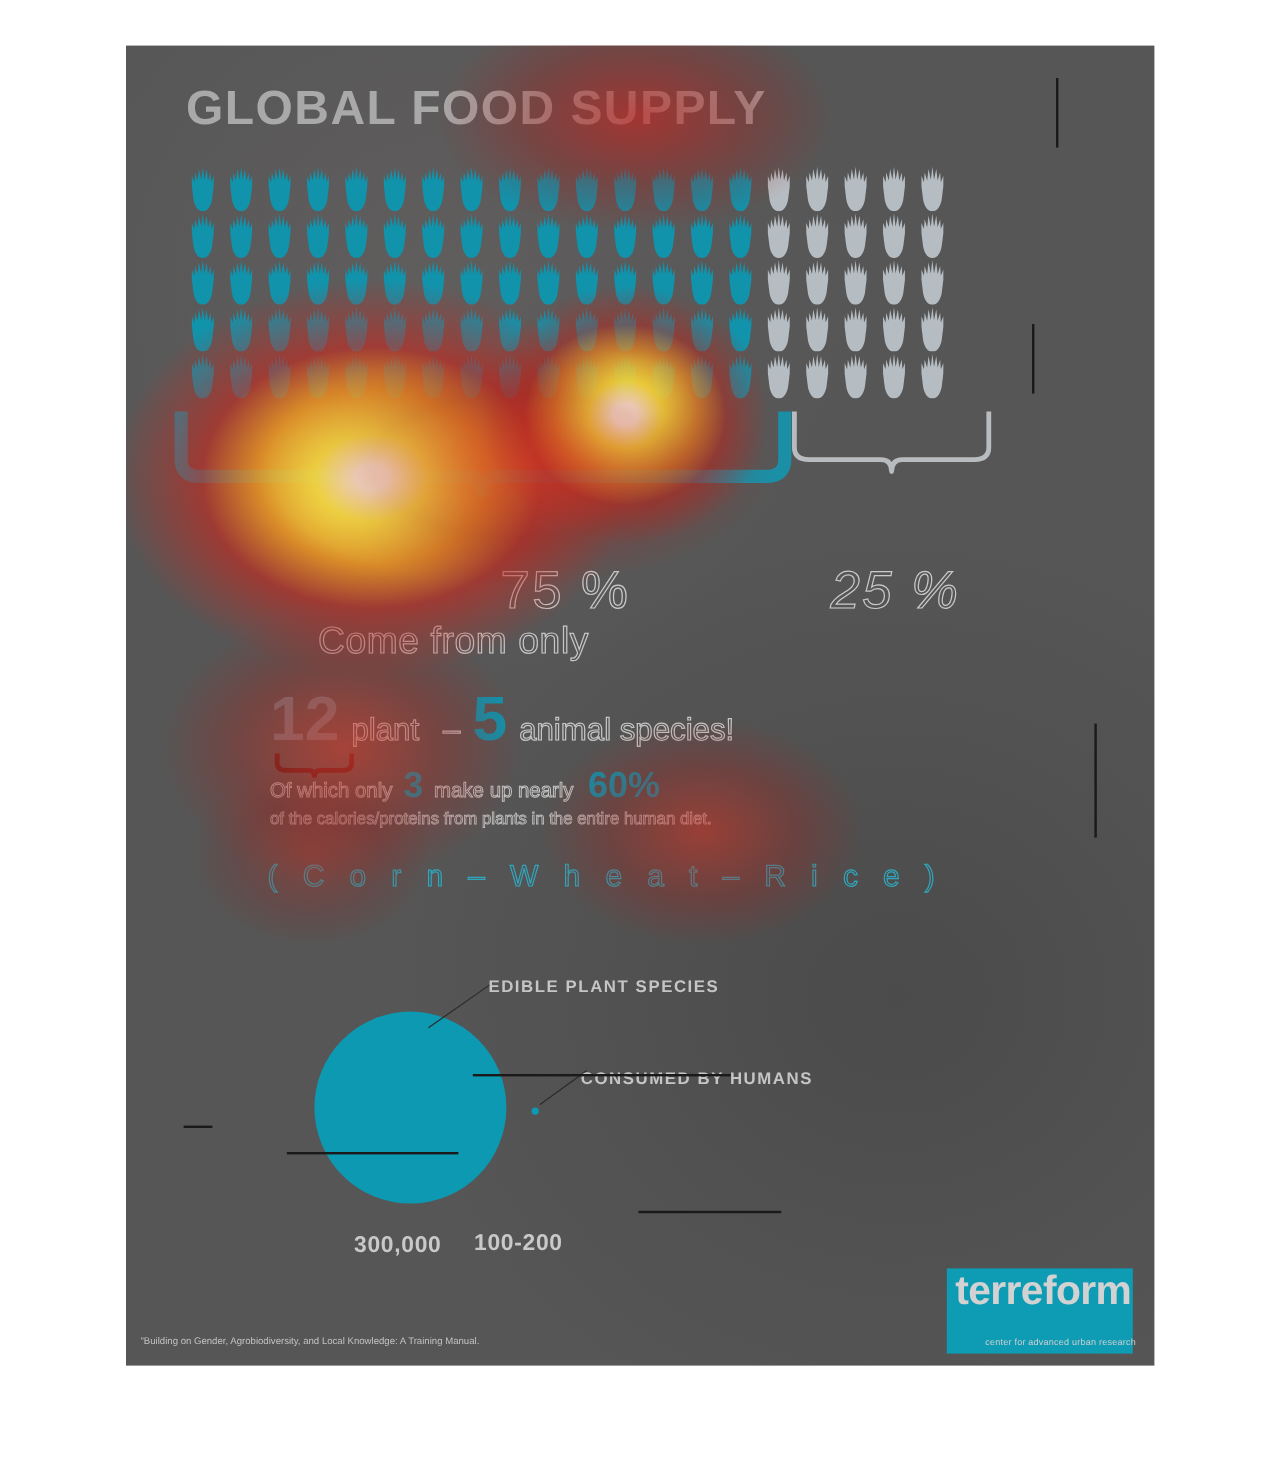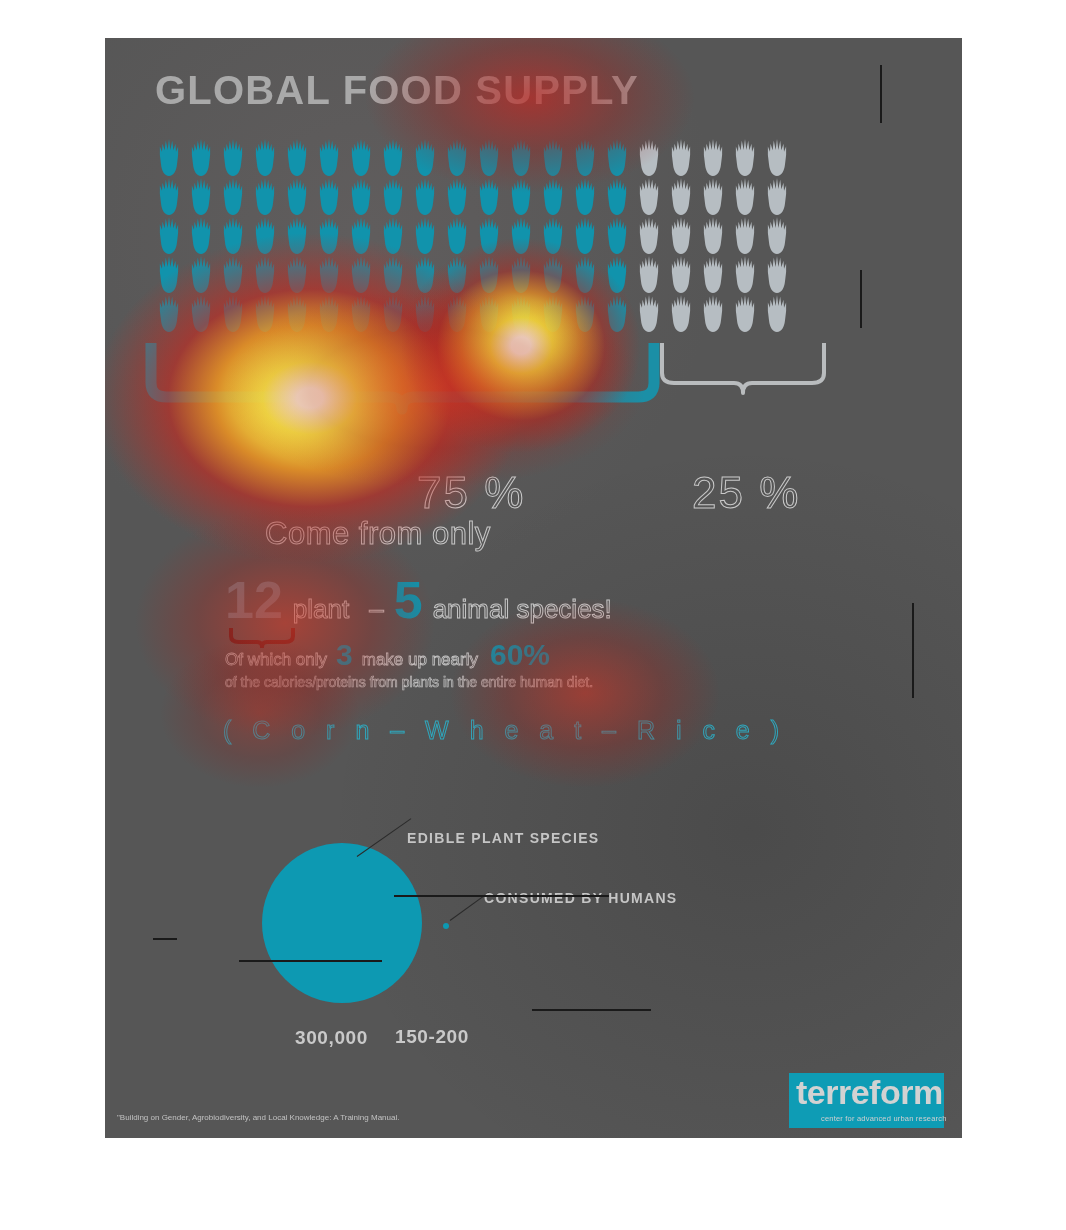--- a/index.html
+++ b/index.html
@@ -73,21 +73,21 @@
     position:absolute;
     font-size:44px;
     font-weight:300;
     color:rgba(0,0,0,0);
     -webkit-text-stroke:1px #c9c9c9;
     letter-spacing:2px;
     font-family:"Liberation Sans", sans-serif;
     white-space:nowrap;
   }
   #pct-left{ left:312px; top:430px; }
-  #pct-right{ left:587px; top:430px; }
+  #pct-right{ left:587px; top:430px;font-style:italic; }
 
   
   #come-from-only{
     position:absolute;
     left:160px; top:478px;
     font-size:31px;
     font-weight:300;
     color:rgba(0,0,0,0);
     -webkit-text-stroke:1px #c6c6c6;
     letter-spacing:.5px;
@@ -193,21 +193,21 @@
     background:#0d99b2;
   }
   .chart-label{
     position:absolute;
     font-size:14px;
     font-weight:bold;
     letter-spacing:1.3px;
     color:#c5c5c5;
     white-space:nowrap;
   }
-  #label-edible{ left:302px; top:62px;text-align:right; }
+  #label-edible{ left:302px; top:46px;text-align:right; }
   #label-consumed{ left:379px; top:122px; }
   .leader{
     position:absolute;
     height:1px;
     background:#2b2b2b;
     transform-origin:left center;
   }
   .chart-value{
     position:absolute;
     font-size:19px;
@@ -234,21 +234,21 @@
   .footnote{
     font-size:8px;
     color:#c2c2c2;
     line-height:1.45;
     white-space:nowrap;
     font-family:"Liberation Sans", sans-serif;
   }
   #logo{
     position:absolute;
     right:18px; bottom:10px;
-    width:155px; height:55px;
+    width:155px; height:71px;
     background:#0e9cb5;
     color:#d4d4d4;
     padding:0;
   }
   #logo-word{
     position:absolute;
     left:7px; top:2px;
     font-size:34px;
     font-weight:bold;
     letter-spacing:-.5px;
@@ -842,21 +842,21 @@
       <div id="bubble-big"></div>
       <div id="bubble-small"></div>
 
       <div class="leader" style="left:252px; top:88px; width:66px; transform:rotate(-35deg);"></div>
       <div class="leader" style="left:345px; top:152px; width:48px; transform:rotate(-36deg);"></div>
 
       <div class="chart-label" id="label-edible">EDIBLE PLANT SPECIES</div>
       <div class="chart-label" id="label-consumed">CONSUMED BY HUMANS</div>
 
       <div class="chart-value" id="value-big">300,000</div>
-      <div class="chart-value" id="value-small">150-200</div>
+      <div class="chart-value" id="value-small">100-200</div>
 
       <div class="rule-mark" style="left:48px; top:170px; width:24px; height:2px;"></div>
       <div class="rule-mark" style="left:134px; top:192px; width:143px; height:2px;"></div>
       <div class="rule-mark" style="left:427px; top:241px; width:119px; height:2px;"></div>
       <div class="rule-mark" style="left:289px; top:127px; width:215px; height:2px;"></div>
     </div>
 
     <div class="rule-mark" style="left:775px; top:27px; width:2px; height:58px;"></div>
     <div class="rule-mark" style="left:755px; top:232px; width:2px; height:58px;"></div>
     <div class="rule-mark" style="left:807px; top:565px; width:2px; height:95px;"></div>

